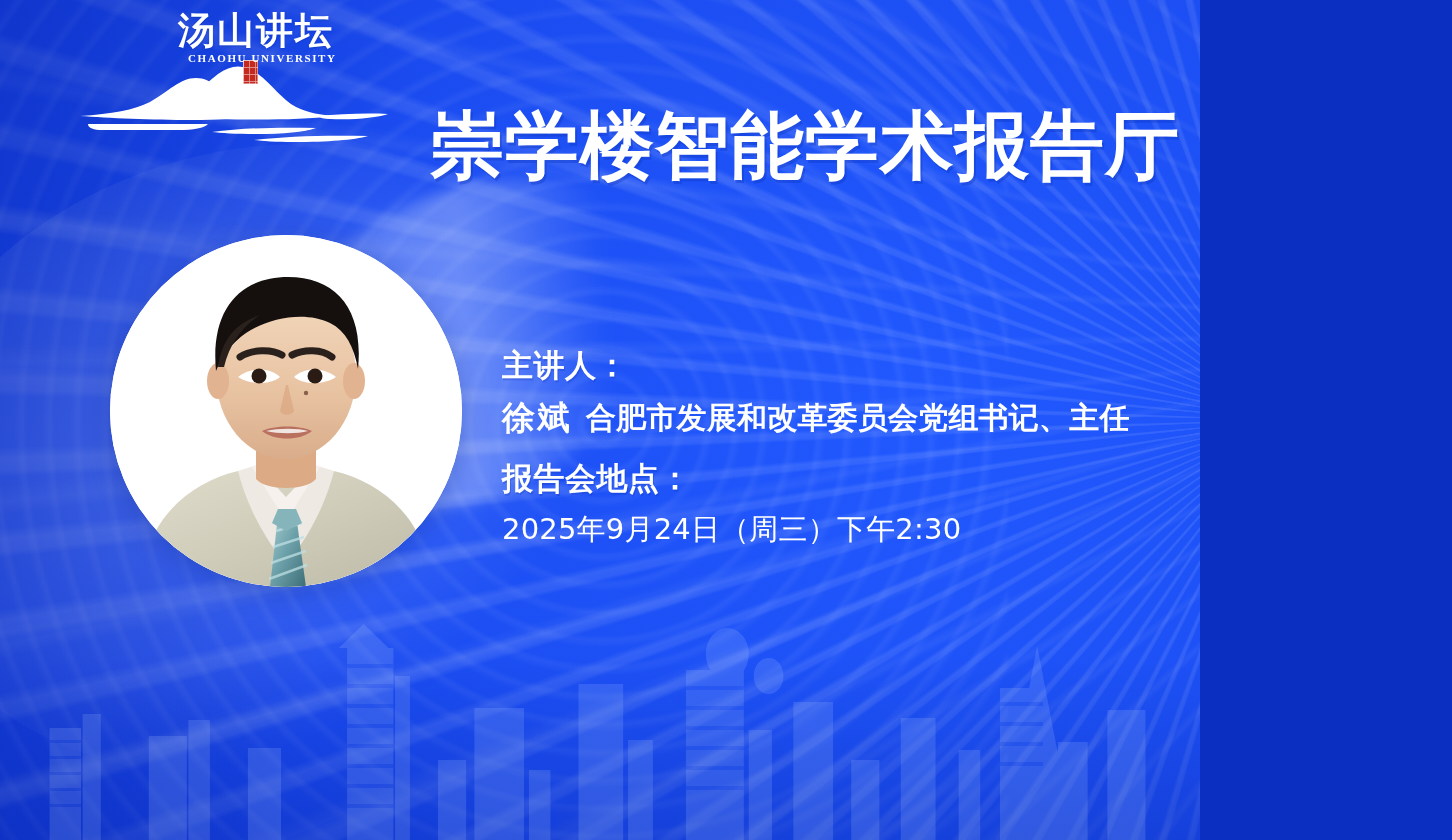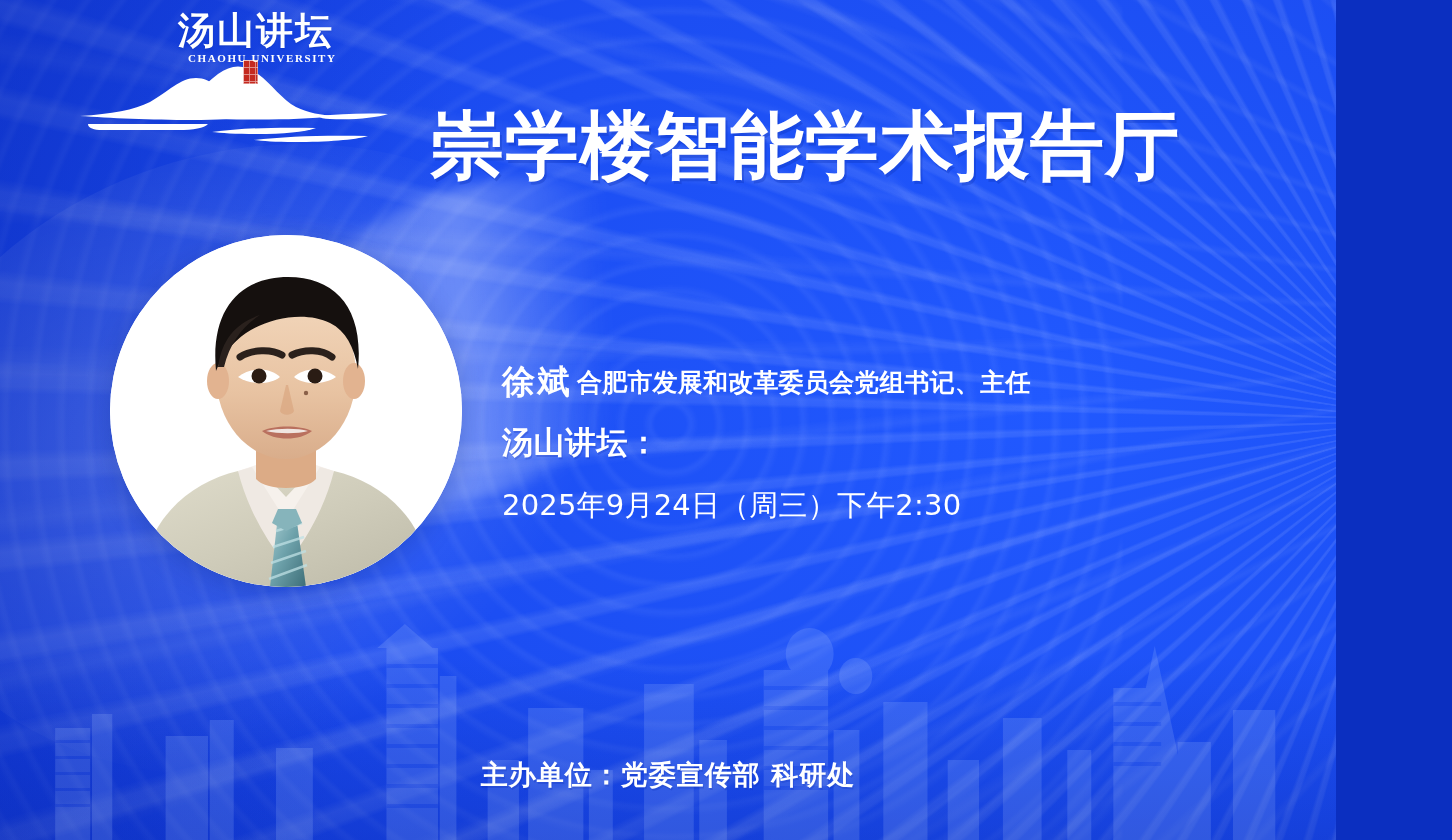--- a/index.html
+++ b/index.html
@@ -1,19 +1,19 @@
 <!DOCTYPE html>
 <html><head>
 <meta charset="utf-8">
 <style>
   html,body{margin:0;padding:0;background:#0b2fc0;}
   *{box-sizing:border-box;}
   #poster{
     position:relative;
-    width:1336px;height:840px;
+    width:1200px;height:840px;
     overflow:hidden;
     font-family:"Liberation Sans","DejaVu Sans",sans-serif;
     background:#737373;
   }
 
   
   .bg-base{
     position:absolute;inset:0;
     background:
       radial-gradient(120% 150% at 78% 48%, #2159ff 0%, #1c4ef3 38%, #1641e3 70%, #123ad6 100%);
@@ -136,23 +136,23 @@
   .info{position:absolute;left:502px;top:348px;width:880px;color:#fff;}
   .lbl{
     font-size:31px;font-weight:bold;line-height:1.16;
     font-family:"DejaVu Sans","Liberation Sans",sans-serif;
     letter-spacing:.5px;
     text-shadow:1px 2px 0 rgba(10,45,180,.25);
   }
   .row-speaker{display:flex;align-items:center;margin-top:12px;}
   .sp-name{font-size:33px;font-weight:bold;letter-spacing:2px;
     font-family:"DejaVu Sans","Liberation Sans",sans-serif;}
-  .sp-title{font-size:25px;font-weight:bold;margin-left:5px;letter-spacing:.2px;
+  .sp-title{font-size:30px;font-weight:bold;margin-left:14px;letter-spacing:.2px;
     font-family:"DejaVu Sans","Liberation Sans",sans-serif;}
-  .val{font-size:29px;margin-top:25px;letter-spacing:.2px;
+  .val{font-size:29px;margin-top:13px;letter-spacing:.2px;
     font-family:"DejaVu Sans","Liberation Sans",sans-serif;font-weight:400;}
   .gap{height:20px;}
 
   
   .footer{
     position:absolute;left:0;top:757px;width:100%;
     text-align:center;color:#fff;
     font-size:27px;font-weight:bold;letter-spacing:1px;
     font-family:"DejaVu Sans","Liberation Sans",sans-serif;
     text-shadow:1px 2px 0 rgba(10,45,180,.25);
@@ -305,27 +305,25 @@
       <path d="M176 150 L170 176 C172 181 182 181 184 176 L178 150 Z" fill="#d8a47e" opacity=".65"></path>
 
       <path d="M152 196 C164 190 190 190 202 196 C190 206 164 206 152 196 Z" fill="#b9705e"></path>
       <path d="M156 196 C168 193 188 193 198 196 C188 199 168 199 156 196 Z" fill="#f0e5e0"></path>
 
       <circle cx="196" cy="158" r="2.2" fill="#8a6048"></circle>
     </svg>
   </div>
 
   <div class="info">
+    <div class="lbl">主讲人：</div>
     <div class="row-speaker">
       <div class="sp-name">徐斌</div>
       <div class="sp-title">合肥市发展和改革委员会党组书记、主任</div>
     </div>
     <div class="gap"></div>
-    <div class="lbl">汤山讲坛：</div>
+    <div class="lbl">报告会地点：</div>
     <div class="val">2025年9月24日（周三）下午2:30</div>
     <div class="gap"></div>
   </div>
 
-  <div class="footer">
-    <span>主办单位：党委宣传部  科研处</span>
-  </div>
 
 </div>
 
 </body></html>

